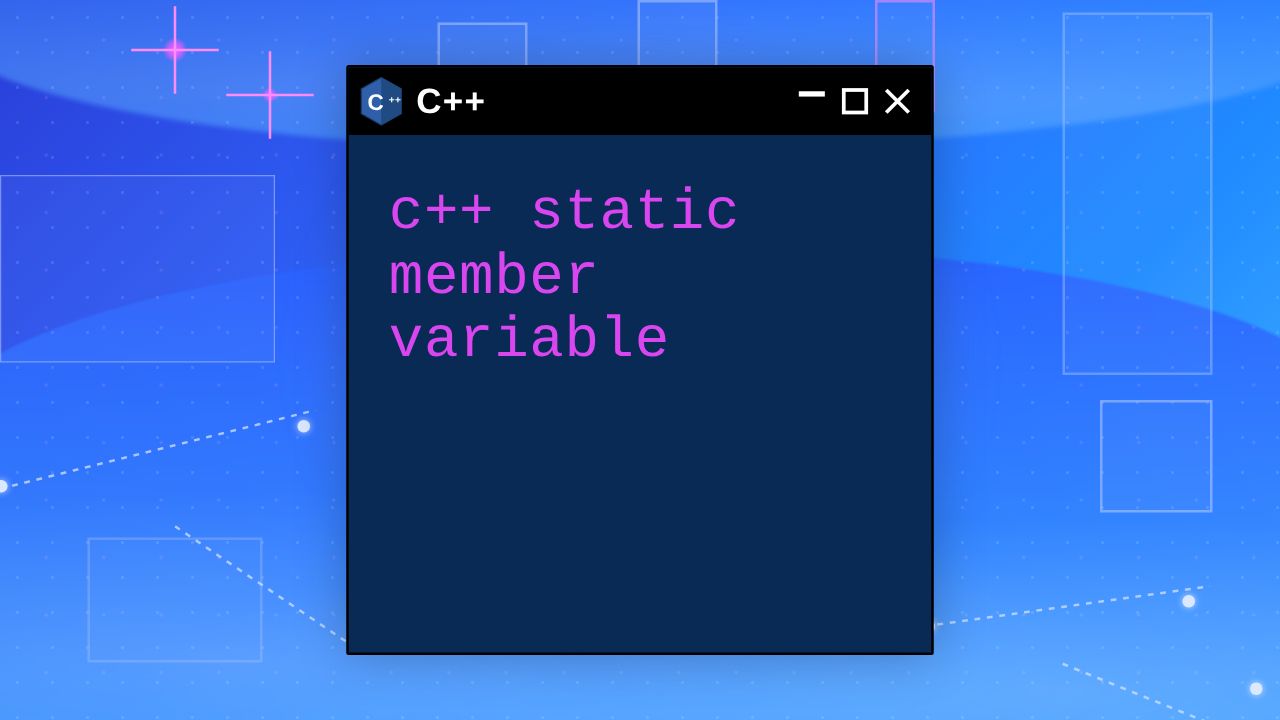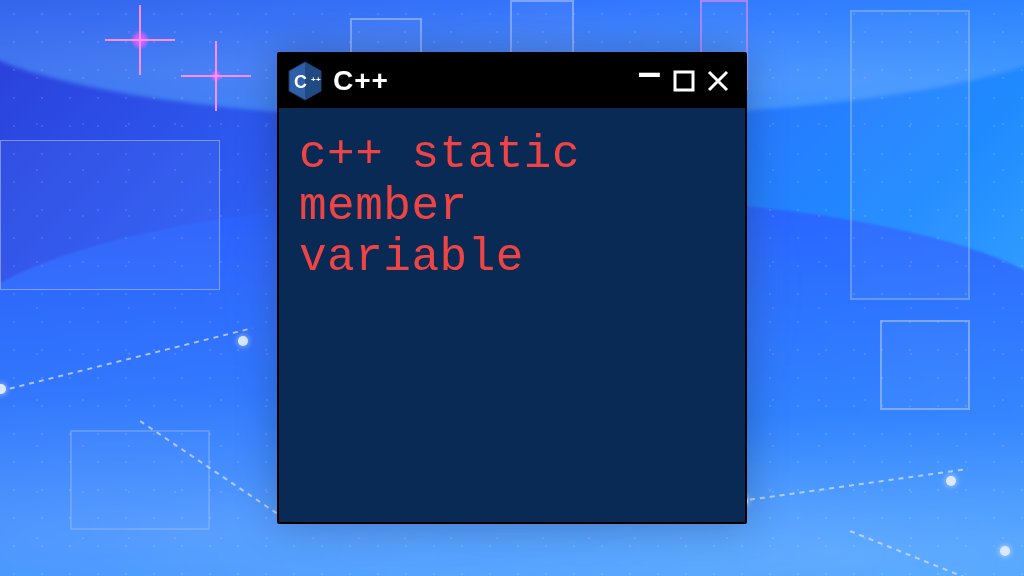--- a/index.html
+++ b/index.html
@@ -104,24 +104,24 @@
   .titlebar .spacer { flex:1; }
   .ctlbtn {
     width:34px; height:34px; display:flex; align-items:center; justify-content:center;
     color:#fff; font-size:30px; line-height:1; cursor:pointer;
   }
   .ctlbtn.min{ font-size:42px; transform:translateY(-9px); }
   .ctlbtn.max svg, .ctlbtn.close svg { width:22px; height:22px; }
   .ctlbtn.close svg { width:26px; height:26px; }
 
   .body {
-    flex:1; padding:22px 22px 0 20px;
+    flex:1; padding:22px 22px 0 32px;
     font-family:"Consolas","Menlo","Courier New",monospace;
     font-weight:500; font-size:46px; line-height:1.12;
-    color:#ef4444; letter-spacing:0.5px; white-space:pre-wrap;
+    color:#d946ef; letter-spacing:0.5px; white-space:pre-wrap;margin-top:15px;
   }
 </style>
 </head>
 <body>
 
 <div class="bg-wave top"></div>
 <div class="bg-wave"></div>
 <div class="grid-dots"></div>
 
 <div class="sparkle" style="top:30px;left:130px;width:20px;height:20px;"></div>

